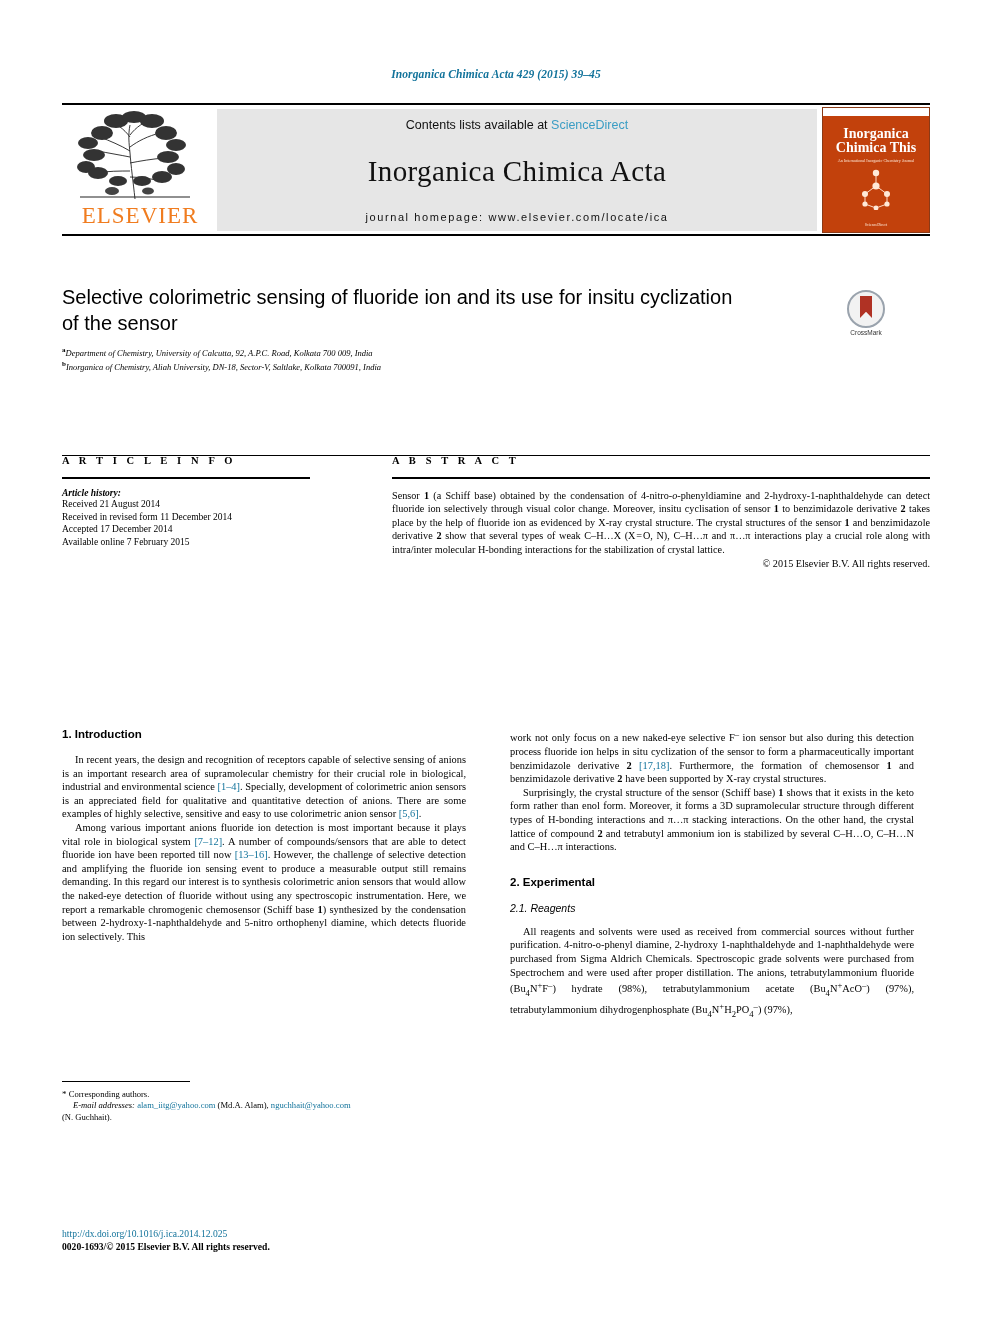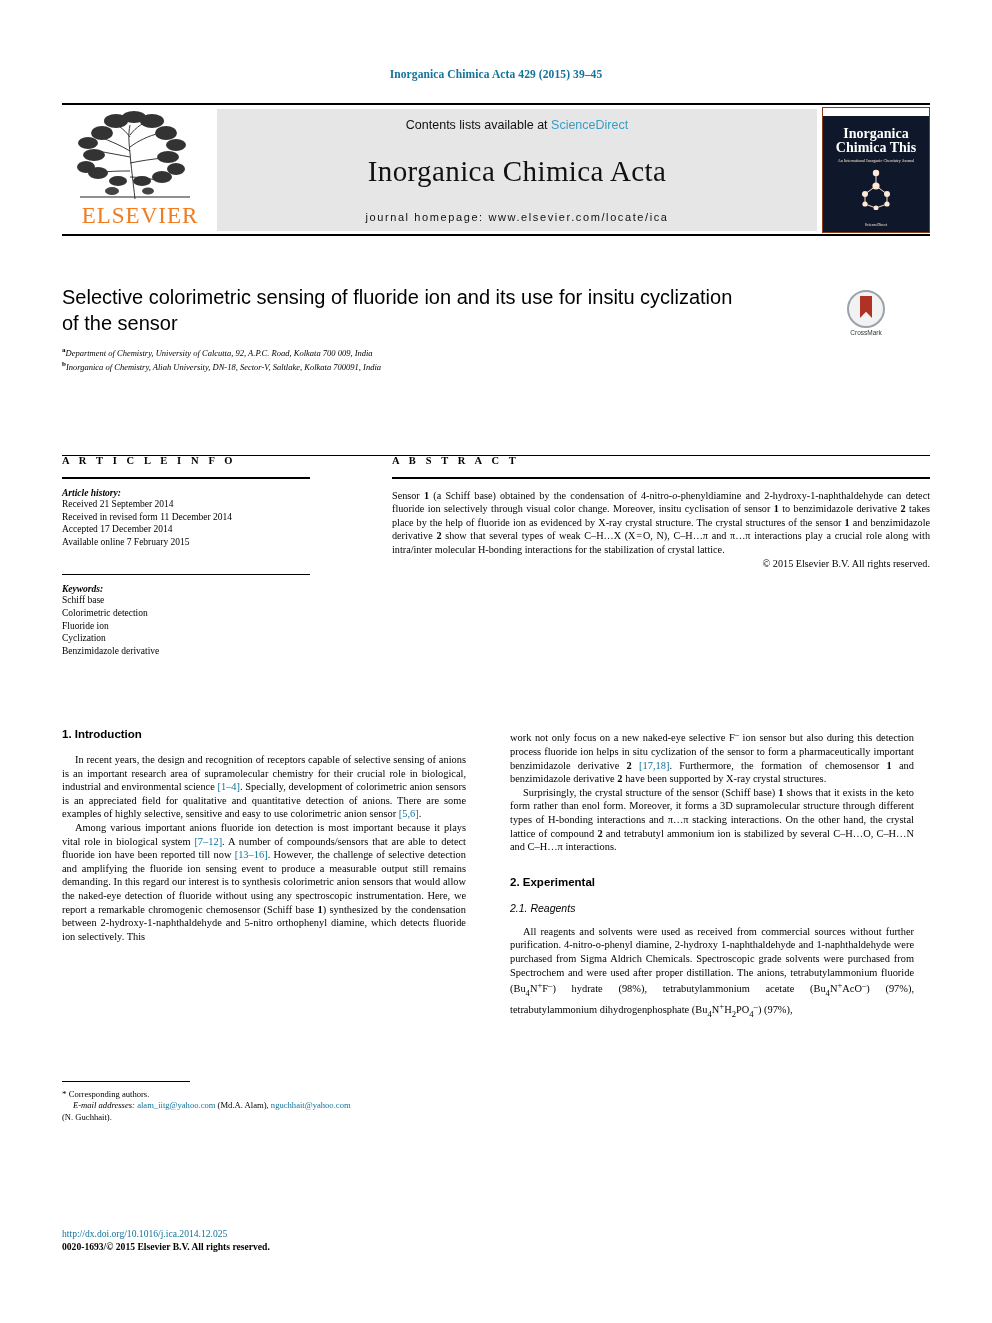--- a/index.html
+++ b/index.html
@@ -14,20 +14,21 @@
   .page{ position:relative; width:992px; height:1323px; }
 
   
   .runhead{
     position:absolute; top:68px; left:0; width:992px;
     text-align:center;
     font-family:"Liberation Serif", serif;
     font-size:11.5px; font-weight:bold;
     color:#12739b;
     letter-spacing:.1px;
+    font-style:italic;
   }
 
   
   .masthead{
     position:absolute; left:62px; top:103px; width:868px; height:130px;
     border-top:2px solid #000;
   }
   .mast-inner{ position:absolute; left:0; top:0; width:868px; height:128px; }
 
   .elsevier{
@@ -54,21 +55,21 @@
     font-family:"Liberation Serif", serif;
     font-size:29px; color:#111; letter-spacing:.4px;
   }
   .homepage{
     font-family:"Liberation Sans", sans-serif;
     font-size:11px; color:#111; letter-spacing:1.6px;
   }
 
   .cover{
     position:absolute; right:0; top:2px; width:106px; height:124px;
-    background:#0f172a; border:1px solid #8a3a16; overflow:hidden;
+    background:#c2410c; border:1px solid #8a3a16; overflow:hidden;
   }
   .cover .cband{ position:absolute; left:0; top:0; width:106px; height:8px; background:#fff; }
   .cov-t1,.cov-t2{
     position:absolute; width:106px; text-align:center;
     font-family:"Liberation Serif", serif; color:#fff; font-weight:bold;
   }
   .cov-t1{ top:18px; font-size:14px; }
   .cov-t2{ top:32px; font-size:14px; }
   .cov-sub{
     position:absolute; top:50px; width:106px; text-align:center;
@@ -287,34 +288,25 @@
     </div>
   </div>
 
   <div class="panel">
     <div class="panel-rule-top"></div>
 
     <div class="col-info">
       <div class="sec-head">A R T I C L E  I N F O</div>
       <div class="hr-thick"></div>
       <div class="hist-title">Article history:</div>
-      <div class="hist-line">Received 21 September 2014</div>
+      <div class="hist-line">Received 21 August 2014</div>
       <div class="hist-line">Received in revised form 11 December 2014</div>
       <div class="hist-line">Accepted 17 December 2014</div>
       <div class="hist-line">Available online 7 February 2015</div>
 
-      <div class="kwblock">
-        <div class="kw-rule"></div>
-        <div class="kw-title">Keywords:</div>
-        <div class="kw-line">Schiff base</div>
-        <div class="kw-line">Colorimetric detection</div>
-        <div class="kw-line">Fluoride ion</div>
-        <div class="kw-line">Cyclization</div>
-        <div class="kw-line">Benzimidazole derivative</div>
-      </div>
     </div>
 
     <div class="col-abs">
       <div class="sec-head">A B S T R A C T</div>
       <div class="hr-thick"></div>
       <div class="abs-body">Sensor <b>1</b> (a Schiff base) obtained by the condensation of 4-nitro-<i>o</i>-phenyldiamine and 2-hydroxy-1-naphthaldehyde can detect fluoride ion selectively through visual color change. Moreover, insitu cyclisation of sensor <b>1</b> to benzimidazole derivative <b>2</b> takes place by the help of fluoride ion as evidenced by X-ray crystal structure. The crystal structures of the sensor <b>1</b> and benzimidazole derivative <b>2</b> show that several types of weak C–H…X (X = O, N), C–H…π and π…π interactions play a crucial role along with intra/inter molecular H-bonding interactions for the stabilization of crystal lattice.</div>
       <div class="abs-copy">© 2015 Elsevier B.V. All rights reserved.</div>
     </div>
   </div>
 

